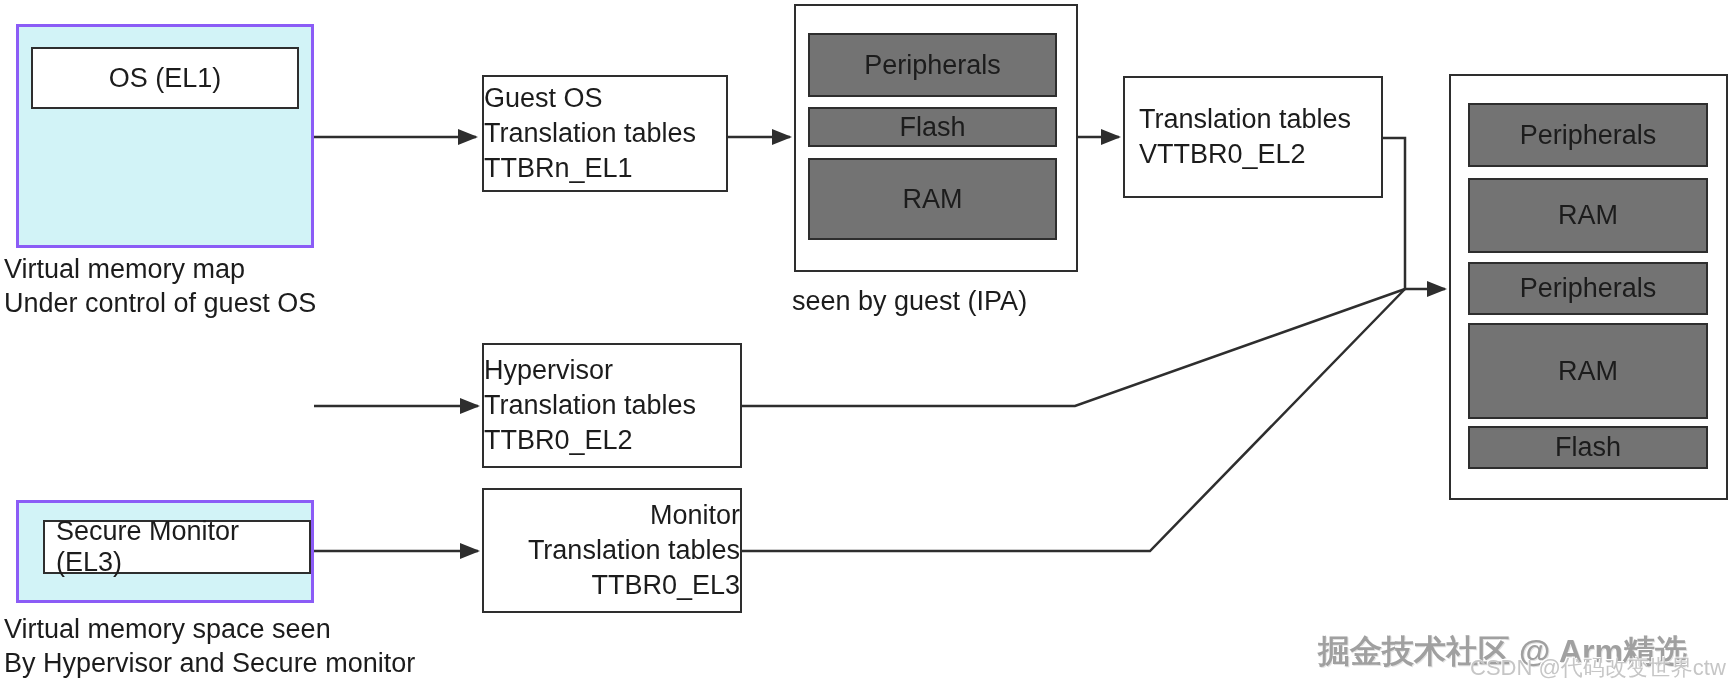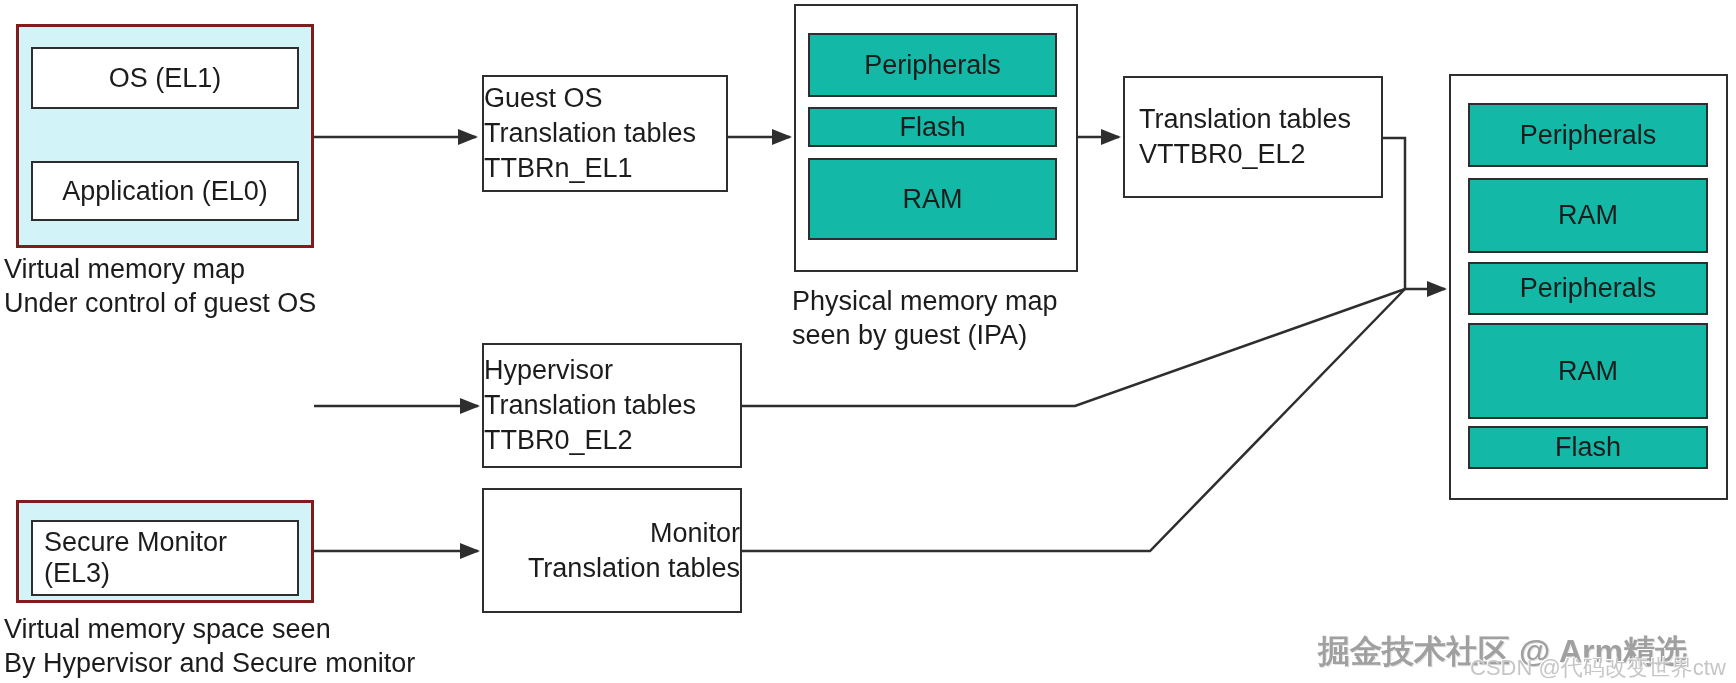--- a/index.html
+++ b/index.html
@@ -6,25 +6,25 @@
   .canvas{
     position:relative;
     width:1736px;height:683px;
     background:#ffffff;
     font-family:"Liberation Sans", sans-serif;
     color:#1c1c1c;
     overflow:hidden;
   }
   .lines{position:absolute;left:0;top:0;width:1736px;height:683px;pointer-events:none;}
   .box{position:absolute;box-sizing:border-box;border:2px solid #2e2e2e;background:#ffffff;}
-  .vmbox{position:absolute;box-sizing:border-box;border:3px solid #7f1d1d;background:#d2f3f7;}
+  .vmbox{position:absolute;box-sizing:border-box;border:3px solid #8b5cf6;background:#d2f3f7;}
   .label-box{display:flex;align-items:center;justify-content:center;font-size:27px;}
   .tables-box{display:flex;flex-direction:column;justify-content:center;padding-left:0;font-size:27px;line-height:35px;}
   .caption{position:absolute;font-size:27px;line-height:34px;}
-  .seg{position:absolute;box-sizing:border-box;border:2px solid #2e2e2e;background:#14b8a6;display:flex;align-items:center;justify-content:center;font-size:27px;}
+  .seg{position:absolute;box-sizing:border-box;border:2px solid #2e2e2e;background:#737373;display:flex;align-items:center;justify-content:center;font-size:27px;}
   .wm1{
     position:absolute;left:1318px;top:630px;width:324px;text-align:left;
     font-size:32px;font-weight:bold;color:#a0a0a0;
     text-shadow:-1px -1px 0 #ffffff,1px 1px 0 #e2e2e2;
     white-space:nowrap;
   }
   .wm2{
     position:absolute;left:1470px;top:653px;width:260px;text-align:left;
     font-size:22px;color:#c6c6c6;
     text-shadow:-1px -1px 0 #ffffff;
@@ -49,23 +49,20 @@
     <line x1="314" y1="551" x2="478" y2="551" stroke="#2e2e2e" stroke-width="2.5" marker-end="url(#arrow)"></line>
     <polyline points="1383,138 1405,138 1405,289 1445,289" fill="none" stroke="#2e2e2e" stroke-width="2.5" marker-end="url(#arrow)"></polyline>
     <polyline points="742,406 1075,406 1405,289" fill="none" stroke="#2e2e2e" stroke-width="2.5"></polyline>
     <polyline points="742,551 1150,551 1405,289" fill="none" stroke="#2e2e2e" stroke-width="2.5"></polyline>
   </svg>
 
   <div class="vmbox" style="left:16px;top:24px;width:298px;height:224px;">
     <div class="box label-box" style="left:12px;top:20px;width:268px;height:62px;">
       <span>OS (EL1)</span>
     </div>
-    <div class="box label-box" style="left:12px;top:134px;width:268px;height:60px;">
-      <span>Application (EL0)</span>
-    </div>
   </div>
   <div class="caption" style="left:4px;top:252px;">
     <div>Virtual memory map</div>
     <div>Under control of guest OS</div>
   </div>
 
   <div class="box tables-box" style="left:482px;top:75px;width:246px;height:117px;">
     <div>Guest OS</div>
     <div>Translation tables</div>
     <div>TTBRn_EL1</div>
@@ -76,49 +73,49 @@
       <span>Peripherals</span>
     </div>
     <div class="seg" style="left:12px;top:101px;width:249px;height:40px;">
       <span>Flash</span>
     </div>
     <div class="seg" style="left:12px;top:152px;width:249px;height:82px;">
       <span>RAM</span>
     </div>
   </div>
   <div class="caption" style="left:792px;top:284px;">
-    <div>Physical memory map</div>
     <div>seen by guest (IPA)</div>
   </div>
 
   <div class="box tables-box" style="left:1123px;top:76px;width:260px;height:122px;padding-left:14px;">
     <div>Translation tables</div>
     <div>VTTBR0_EL2</div>
   </div>
 
 
   <div class="box tables-box" style="left:482px;top:343px;width:260px;height:125px;">
     <div>Hypervisor</div>
     <div>Translation tables</div>
     <div>TTBR0_EL2</div>
   </div>
 
   <div class="vmbox" style="left:16px;top:500px;width:298px;height:103px;">
-    <div class="box label-box" style="left:12px;top:17px;width:268px;height:76px;padding-left:11px;">
+    <div class="box label-box" style="left:24px;top:17px;width:268px;height:54px;padding-left:11px;">
       <span>Secure Monitor (EL3)</span>
     </div>
   </div>
   <div class="caption" style="left:4px;top:612px;">
     <div>Virtual memory space seen</div>
     <div>By Hypervisor and Secure monitor</div>
   </div>
 
   <div class="box tables-box" style="left:482px;top:488px;width:260px;height:125px;text-align:right;">
     <div>Monitor</div>
     <div>Translation tables</div>
+    <div>TTBR0_EL3</div>
   </div>
 
   <div class="box" style="left:1449px;top:74px;width:279px;height:426px;">
     <div class="seg" style="left:17px;top:27px;width:240px;height:64px;">
       <span>Peripherals</span>
     </div>
     <div class="seg" style="left:17px;top:102px;width:240px;height:75px;">
       <span>RAM</span>
     </div>
     <div class="seg" style="left:17px;top:186px;width:240px;height:53px;">

